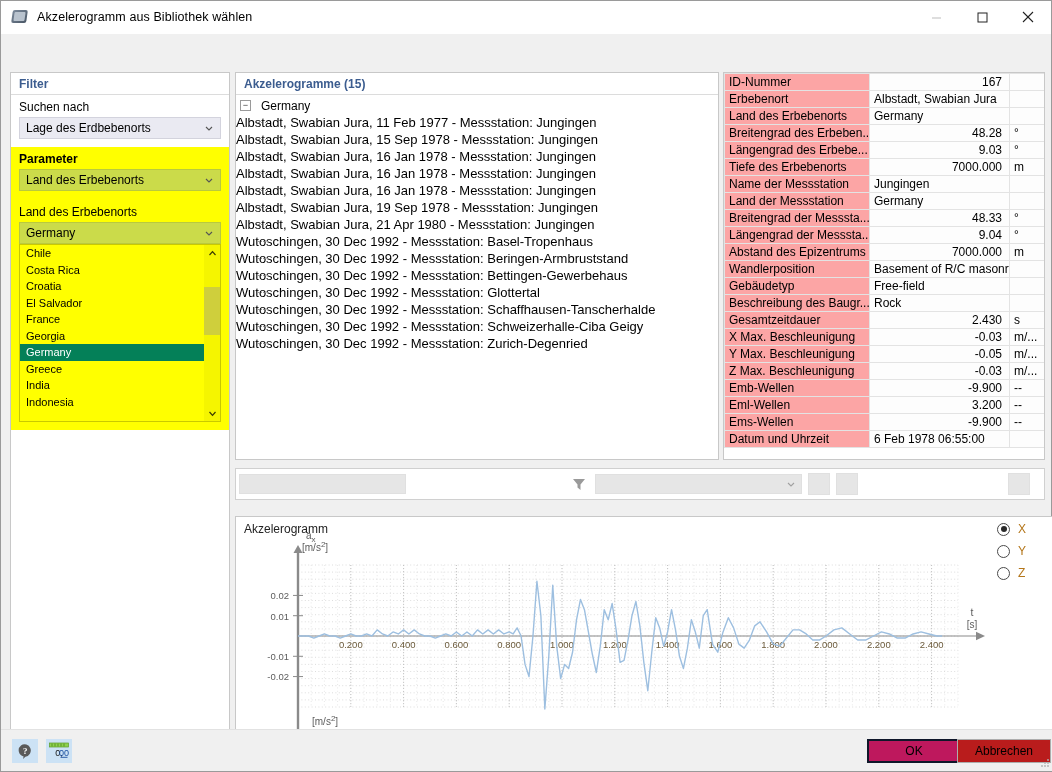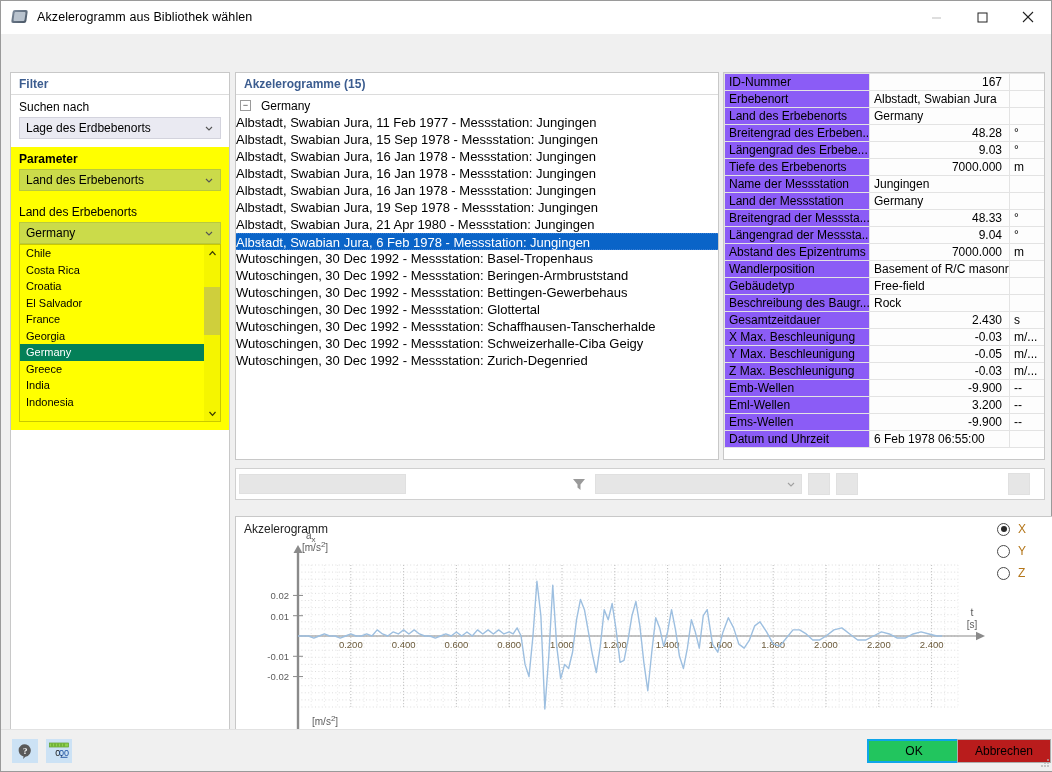--- a/index.html
+++ b/index.html
@@ -148,21 +148,21 @@
   
   .param-panel {
     position:absolute; left:722px; top:38px; width:322px; height:388px;
     background:#ffffff; border:1px solid #c8c8c8; overflow:hidden;
   }
   table.params { border-collapse:collapse; width:100%; table-layout:fixed; }
   table.params td {
     height:17px; font-size:12px; border:1px solid #e3e3e3;
     padding:0 4px; white-space:nowrap; overflow:hidden;
   }
-  td.pname { background:#8b5cf6; width:145px; }
+  td.pname { background:#fca5a5; width:145px; }
   td.pval  { background:#fdfdfd; width:140px; }
   td.pval.num { text-align:right; padding-right:7px; }
   td.punit { background:#fdfdfd; width:35px; text-align:left; padding-left:4px; }
 
   
   .mid-bar {
     position:absolute; left:234px; top:434px; width:810px; height:32px;
     background:#ffffff; border:1px solid #d0d0d0;
     display:flex; align-items:center;
   }
@@ -213,21 +213,21 @@
   .foot-btn {
     position:absolute; top:9px; width:26px; height:24px;
     background:#cce2f5; display:flex; align-items:center; justify-content:center;
   }
   .btn {
     position:absolute; top:9px; height:24px; width:94px;
     background:#b91c1c; border:1px solid #adadad;
     font-size:12px; display:flex; align-items:center; justify-content:center;
     color:#000;
   }
-  .btn.primary { border:2px solid #0ea5e9; background:#22c55e; }
+  .btn.primary { border:2px solid #0f172a; background:#be185d; }
   .grip {
     position:absolute; right:3px; bottom:3px; width:12px; height:12px;
   }
 </style>
 </head>
 <body>
 
 <div class="window">
 
   <div class="titlebar">
@@ -329,21 +329,20 @@
           <span class="rootlabel">Germany</span>
         </div>
         <div id="tree-items">
             <div class="tree-item">Albstadt, Swabian Jura, 11 Feb 1977 - Messstation: Jungingen</div>
             <div class="tree-item">Albstadt, Swabian Jura, 15 Sep 1978 - Messstation: Jungingen</div>
             <div class="tree-item">Albstadt, Swabian Jura, 16 Jan 1978 - Messstation: Jungingen</div>
             <div class="tree-item">Albstadt, Swabian Jura, 16 Jan 1978 - Messstation: Jungingen</div>
             <div class="tree-item">Albstadt, Swabian Jura, 16 Jan 1978 - Messstation: Jungingen</div>
             <div class="tree-item">Albstadt, Swabian Jura, 19 Sep 1978 - Messstation: Jungingen</div>
             <div class="tree-item">Albstadt, Swabian Jura, 21 Apr 1980 - Messstation: Jungingen</div>
-            <div class="tree-item sel">Albstadt, Swabian Jura, 6 Feb 1978 - Messstation: Jungingen</div>
             <div class="tree-item">Wutoschingen, 30 Dec 1992 - Messstation: Basel-Tropenhaus</div>
             <div class="tree-item">Wutoschingen, 30 Dec 1992 - Messstation: Beringen-Armbruststand</div>
             <div class="tree-item">Wutoschingen, 30 Dec 1992 - Messstation: Bettingen-Gewerbehaus</div>
             <div class="tree-item">Wutoschingen, 30 Dec 1992 - Messstation: Glottertal</div>
             <div class="tree-item">Wutoschingen, 30 Dec 1992 - Messstation: Schaffhausen-Tanscherhalde</div>
             <div class="tree-item">Wutoschingen, 30 Dec 1992 - Messstation: Schweizerhalle-Ciba Geigy</div>
             <div class="tree-item">Wutoschingen, 30 Dec 1992 - Messstation: Zurich-Degenried</div>
           </div>
       </div>
     </div>

